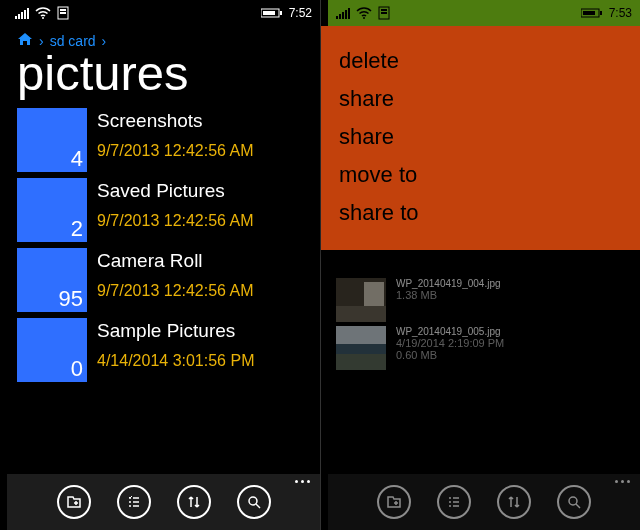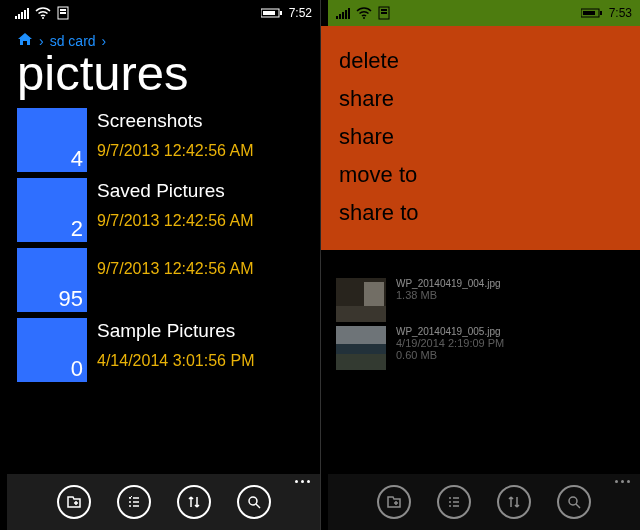--- a/index.html
+++ b/index.html
@@ -196,20 +196,21 @@
       <div class="folder-meta">
         <div class="folder-name">Saved Pictures</div>
         <div class="folder-date">9/7/2013 12:42:56 AM</div>
       </div>
     </div>
     <div class="folder-row">
       <div class="tile">
           <span class="count">95</span>
         </div>
       <div class="folder-meta">
+        <div class="folder-name">Camera Roll</div>
         <div class="folder-date">9/7/2013 12:42:56 AM</div>
       </div>
     </div>
     <div class="folder-row">
       <div class="tile">
           <span class="count">0</span>
         </div>
       <div class="folder-meta">
         <div class="folder-name">Sample Pictures</div>
         <div class="folder-date">4/14/2014 3:01:56 PM</div>

